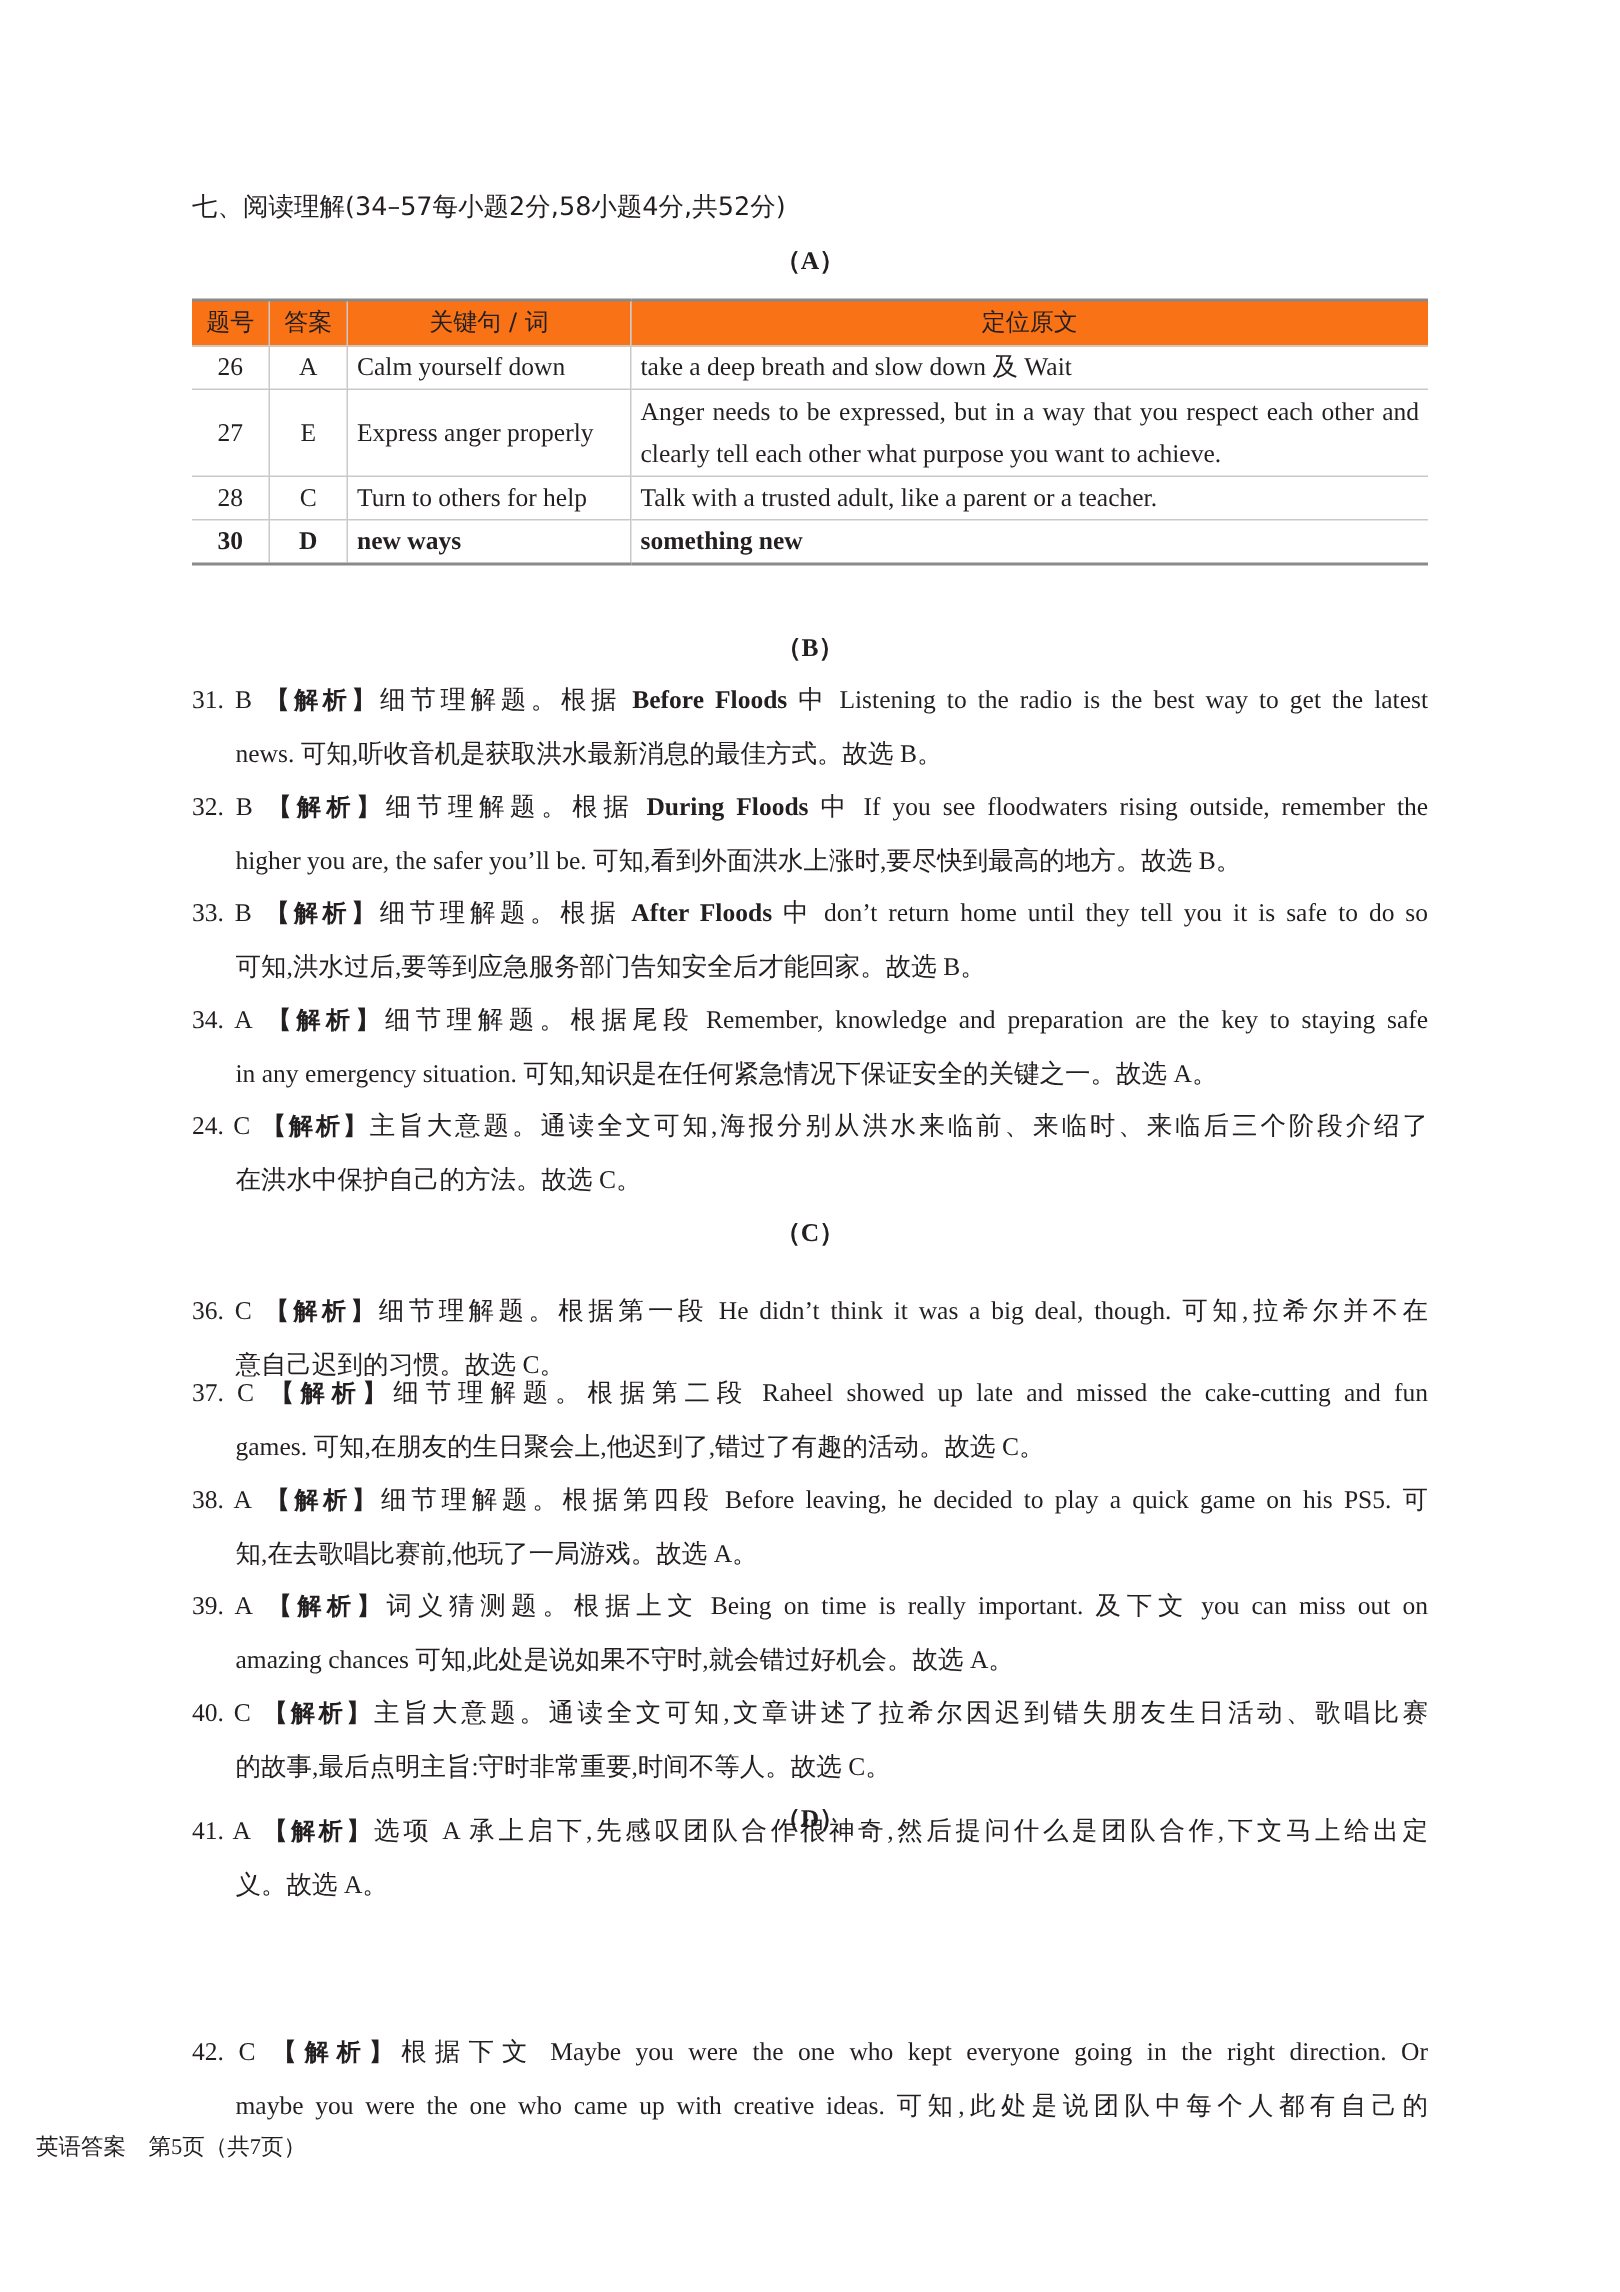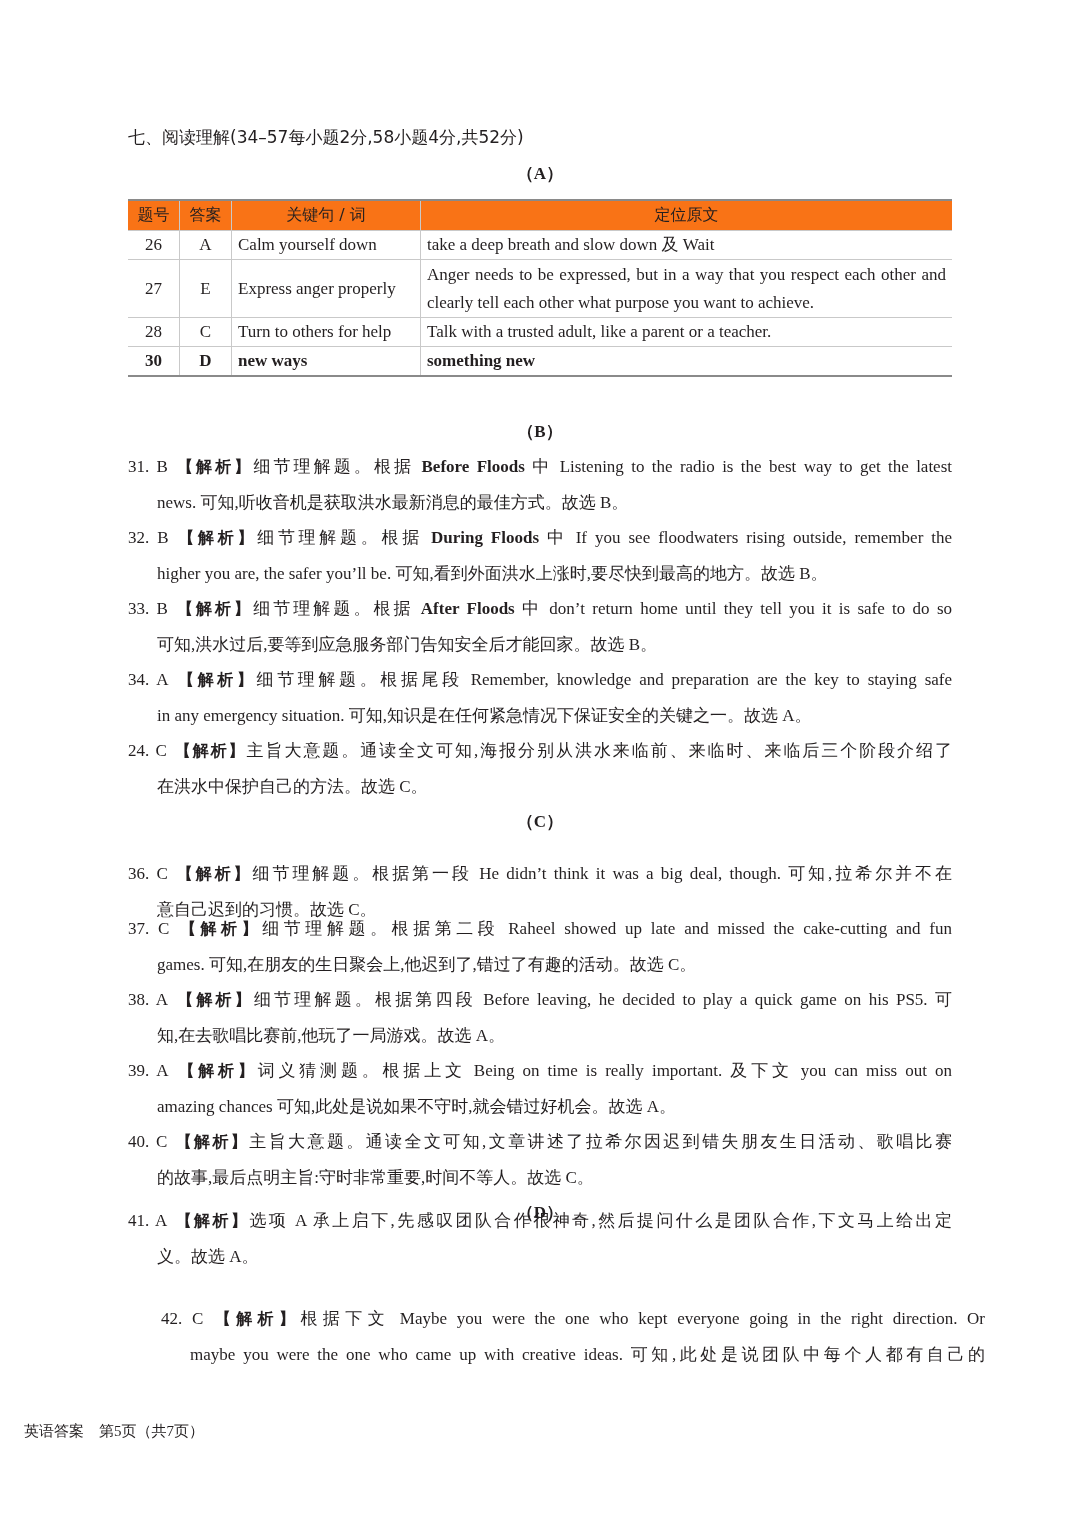--- a/index.html
+++ b/index.html
@@ -171,21 +171,21 @@
 
   <div class="part-label" style="top:1201px;">（D）</div>
 
   <div class="item" style="top:1203px;">
     <div class="first">
       <span>41. A</span><span class="tag">【解析】</span><span>选项 A 承上启下,先感叹团队合作很神奇,然后提问什么是团队合作,下文马上给出定</span>
     </div>
     <div class="cont">义。故选 A。</div>
   </div>
 
-  <div class="item" style="top:1301px;margin-left:33px;">
+  <div class="item" style="top:1350px;">
     <div class="first">
       <span>42. C</span><span class="tag">【解析】</span><span>根据下文 Maybe you were the one who kept everyone going in the right direction. Or</span>
     </div>
     <div class="cont first">maybe you were the one who came up with creative ideas. 可知,此处是说团队中每个人都有自己的</div>
   </div>
 
   <div class="footer">英语答案　第5页（共7页）</div>
 
 </div>
 

